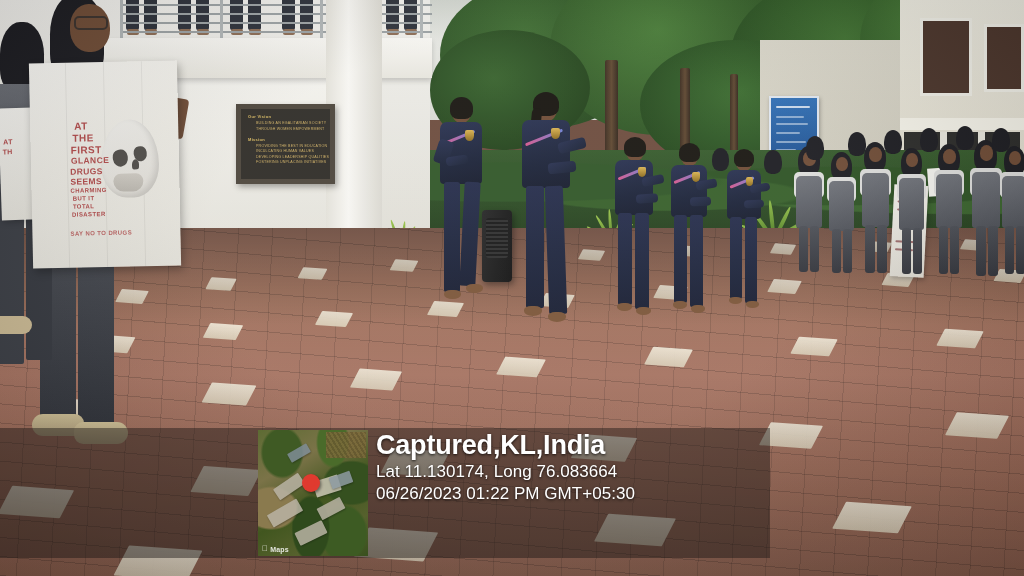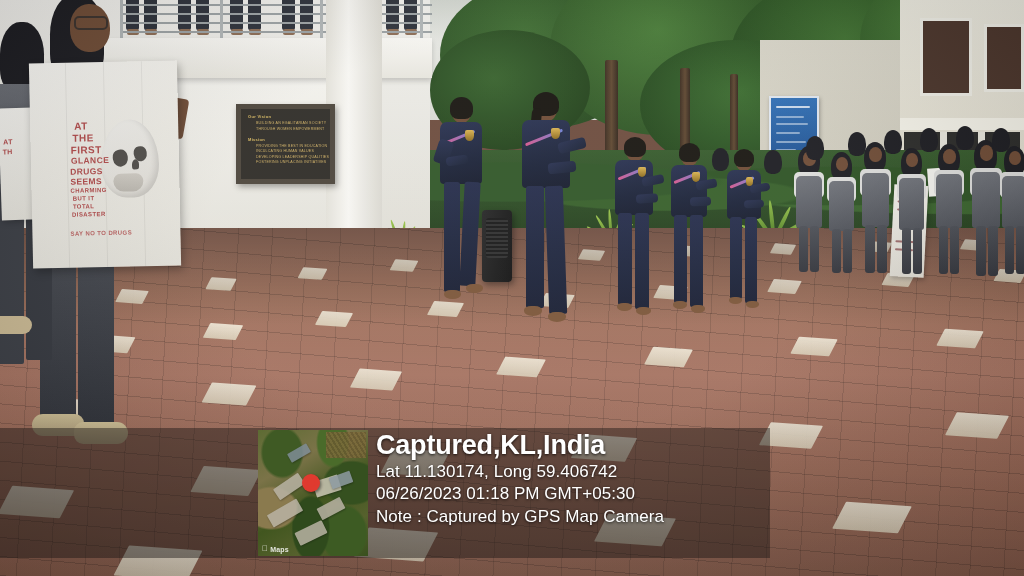--- a/index.html
+++ b/index.html
@@ -569,18 +569,17 @@
     <div class="roof" style="left:30px;top:18px;width:22px;height:10px;transform:rotate(-30deg);background:#7f8d96;"></div>
     <div class="pin"></div>
     <div class="map-wm">
       <span class="apple"></span>
       <span>Maps</span>
     </div>
   </div>
 
   <div class="gps-text">
     <div class="gps-city">Captured,KL,India</div>
-    <div class="gps-line">Lat 11.130174, Long 59.406742</div>
-    <div class="gps-line">06/26/2023 01:18 PM GMT+05:30</div>
-    <div class="gps-line">Note : Captured by GPS Map Camera</div>
+    <div class="gps-line">Lat 11.130174, Long 76.083664</div>
+    <div class="gps-line">06/26/2023 01:22 PM GMT+05:30</div>
   </div>
 
 </div>
 
 </body></html>

